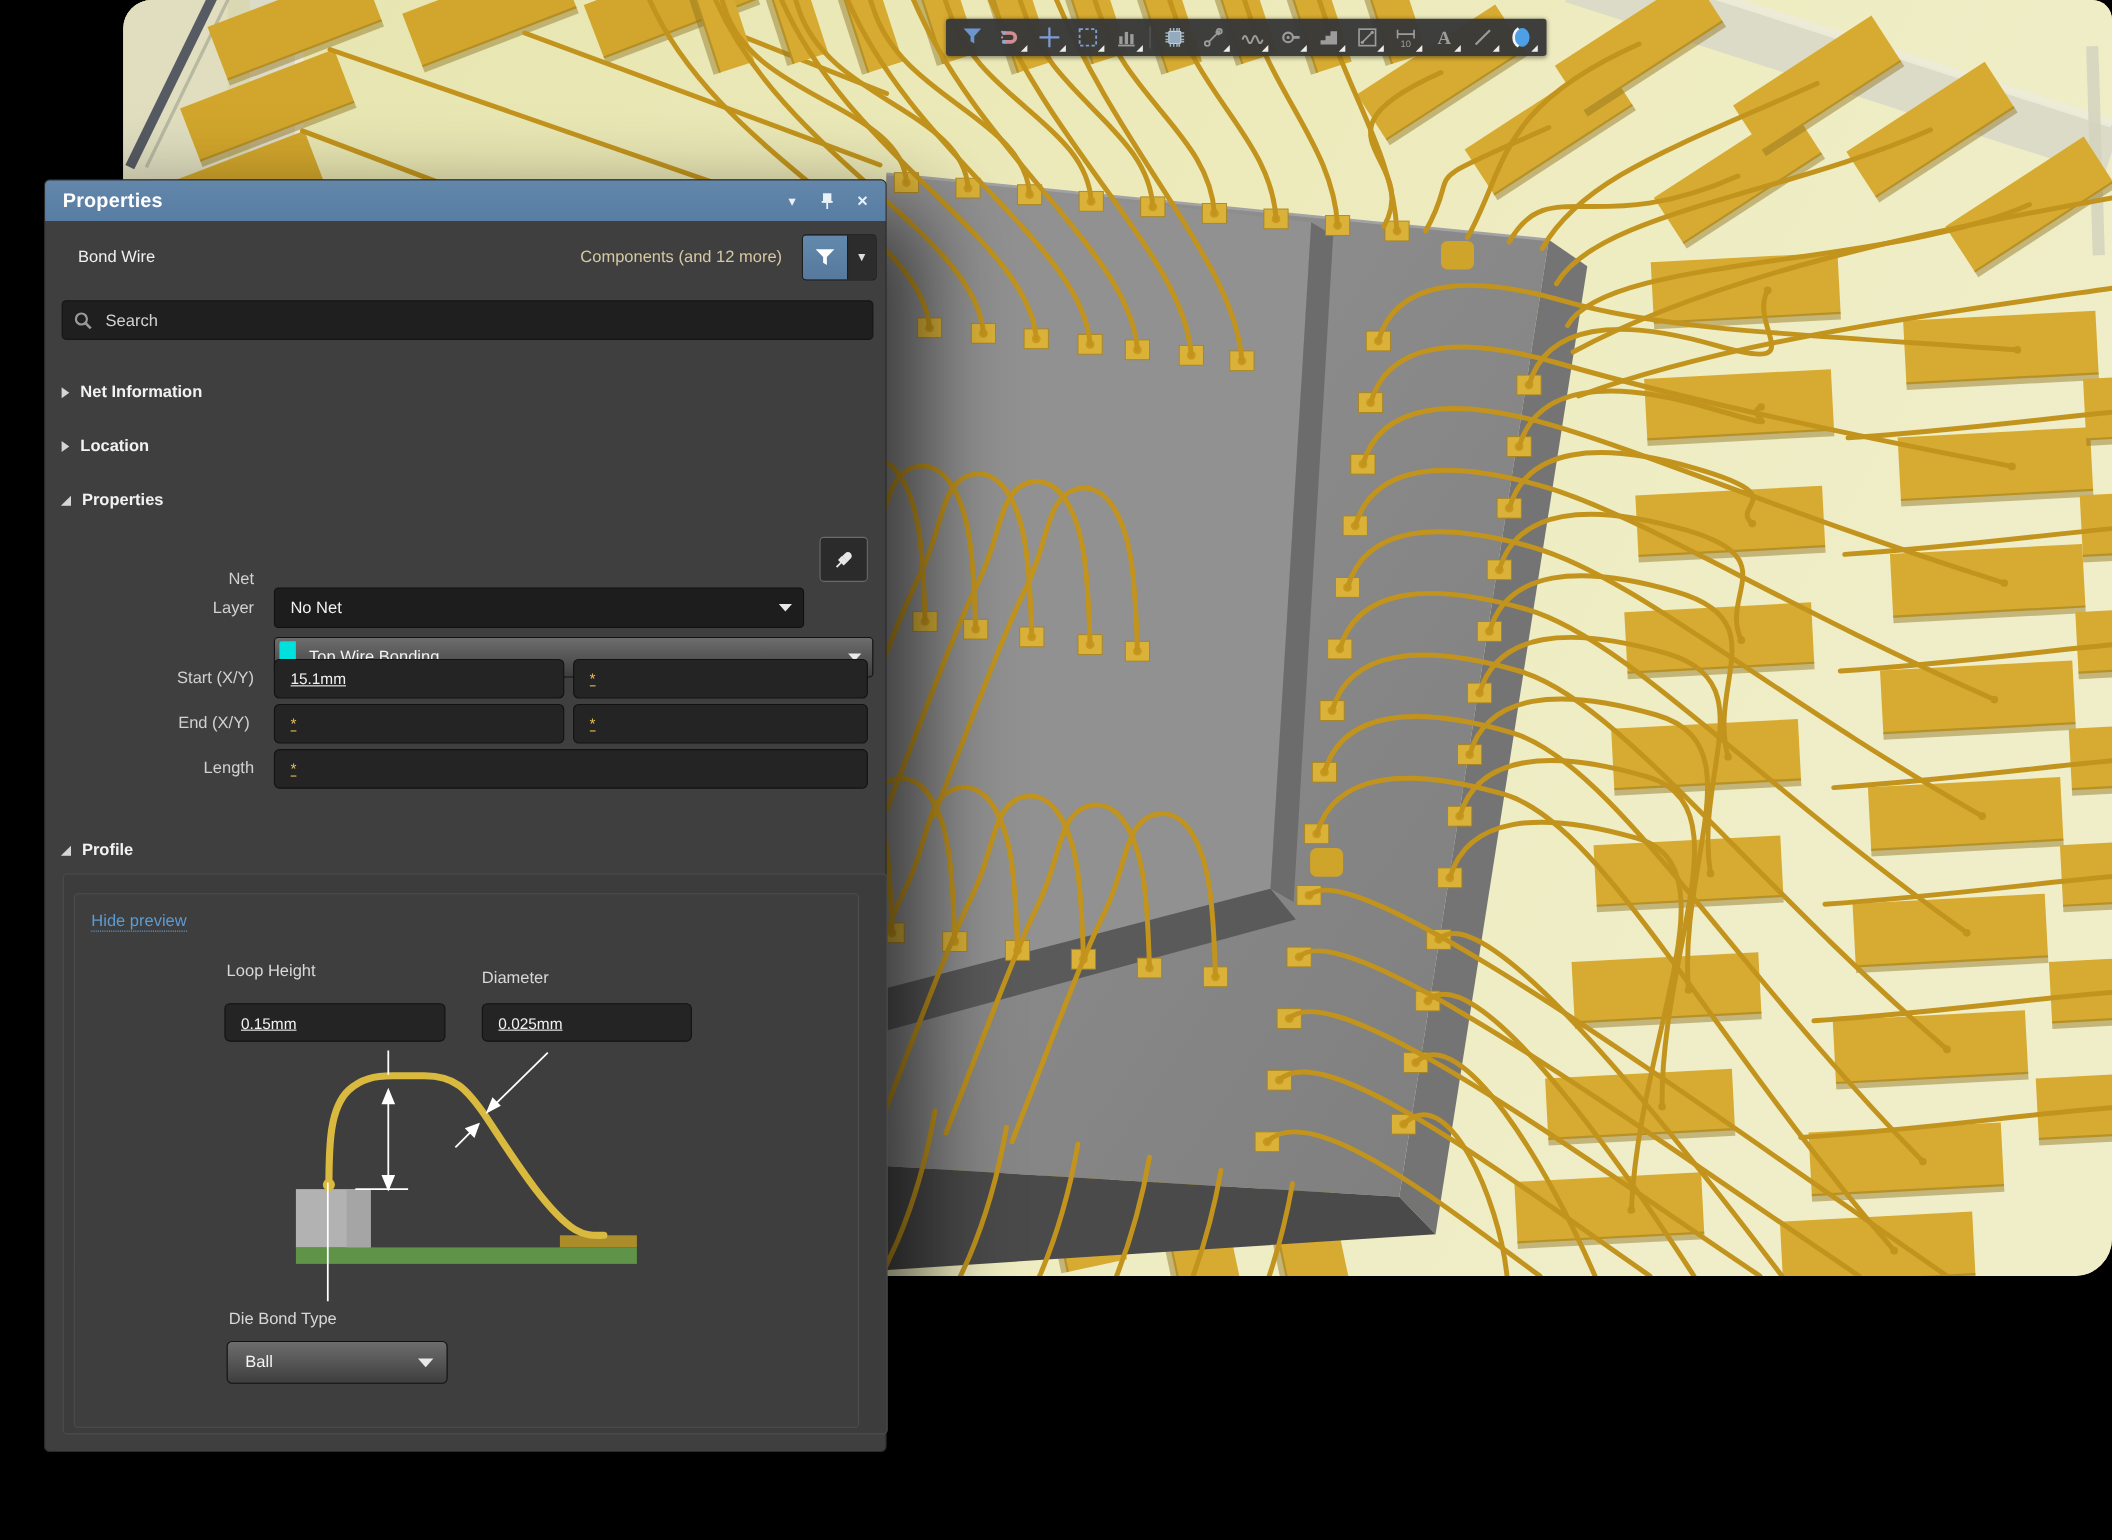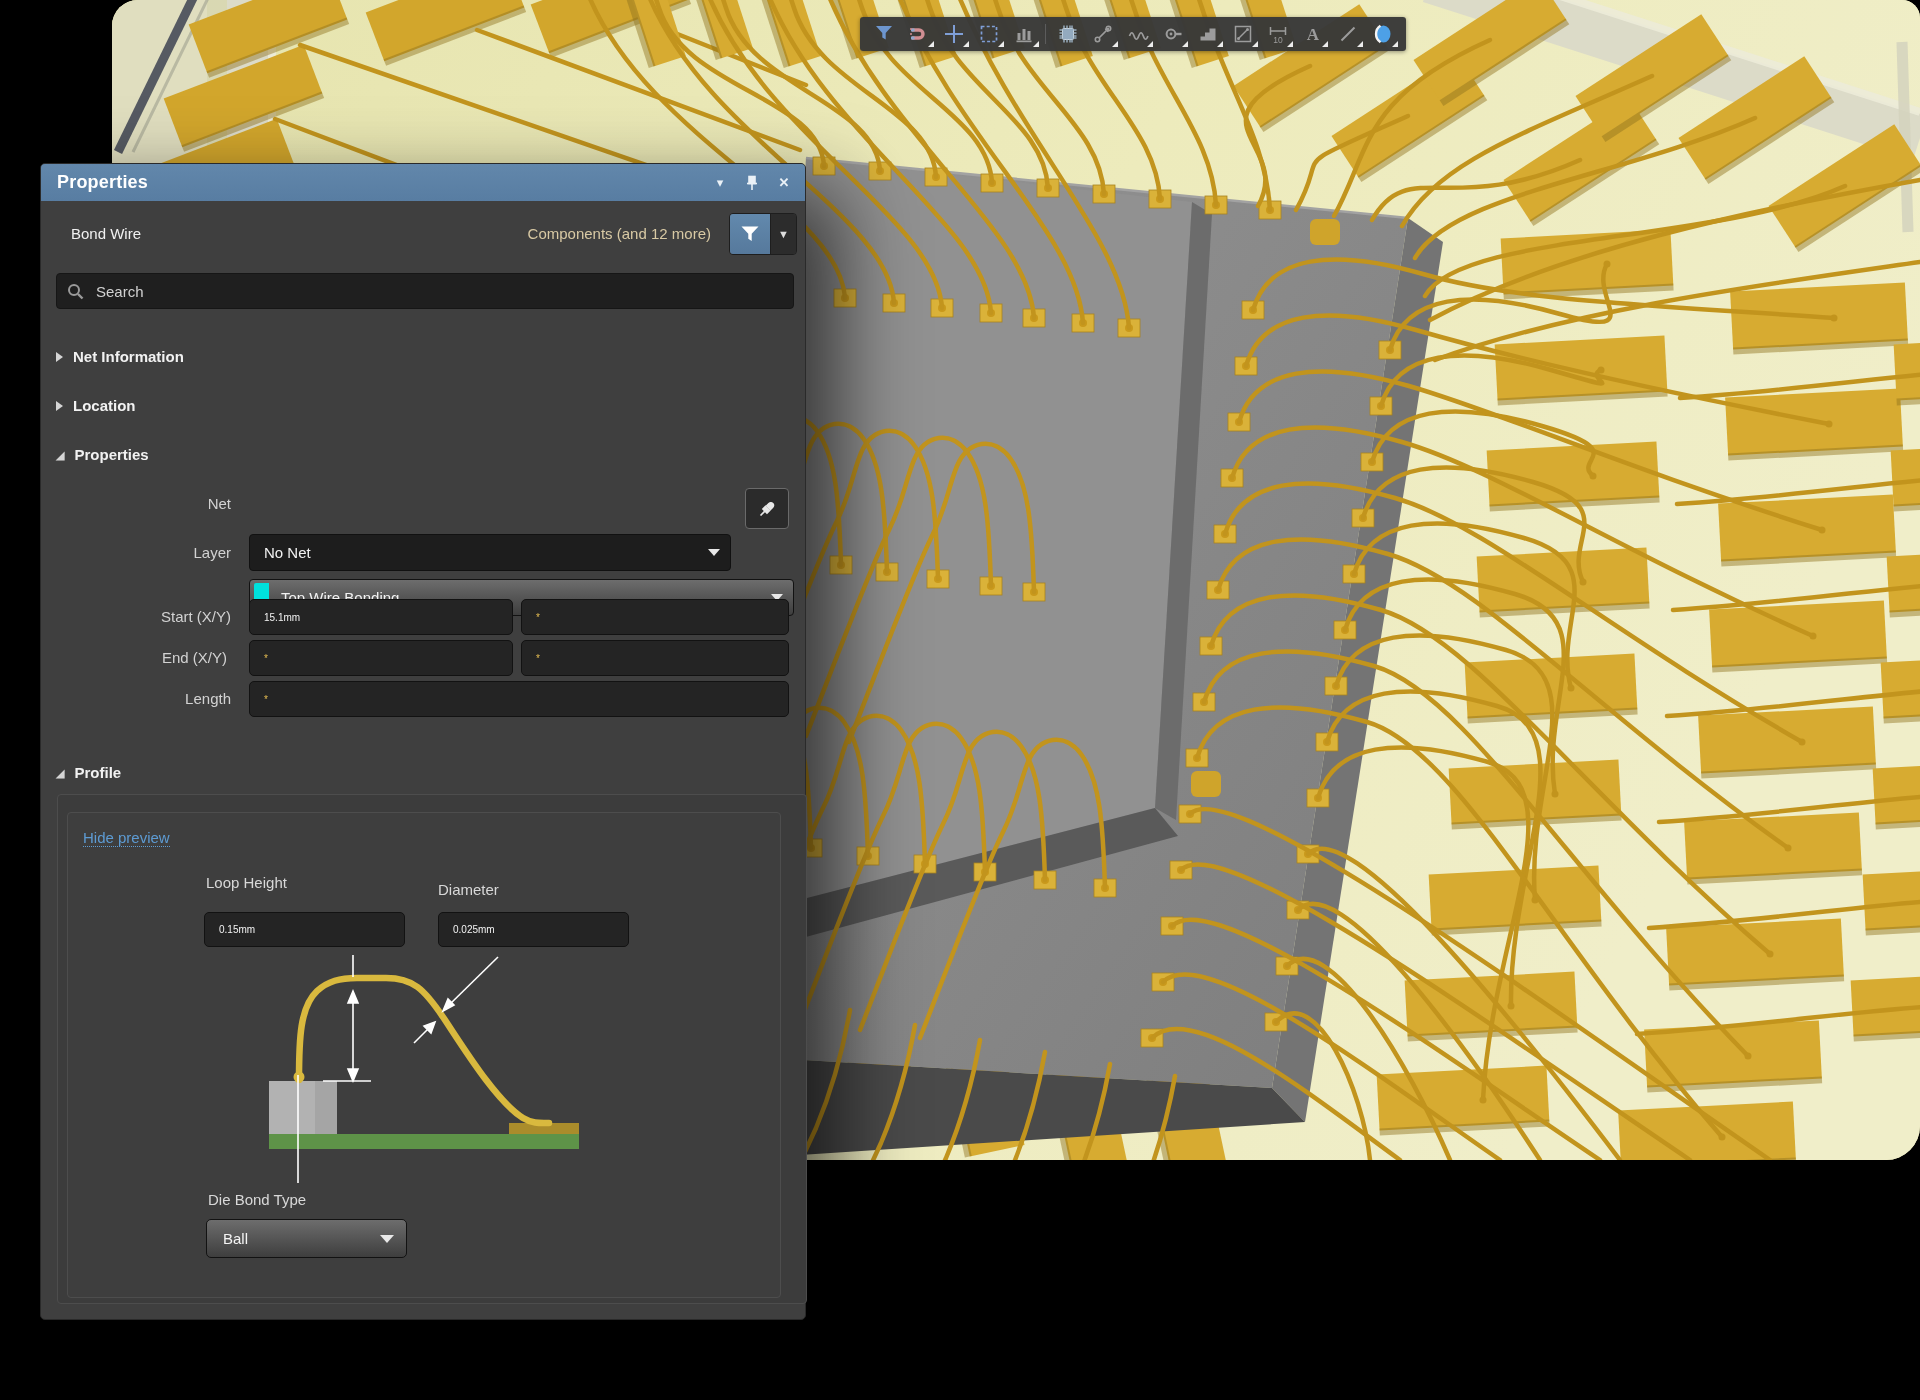--- a/index.html
+++ b/index.html
@@ -49,21 +49,21 @@
   .tri-r{width:0;height:0;border-top:5px solid transparent;border-bottom:5px solid transparent;border-left:7px solid #d5d5d5;}
   .tri-e{color:#d5d5d5;font-size:11px;line-height:10px;}
 
   .f-label{color:#d2d2d2;text-align:right;width:130px;}
   .dd{background:#1d1d1d;border:1px solid #111;border-radius:4px;display:flex;align-items:center;
     padding:0 10px 0 14px;color:#f2f2f2;cursor:pointer;margin-top:44px;}
   .dd .caret{margin-left:auto;width:0;height:0;border-left:6px solid transparent;border-right:6px solid transparent;border-top:7px solid #e8e8e8;}
   .dd-light{background:linear-gradient(#6d6d6d,#3e3e3e);border:1px solid #121212;}
   .swatch{width:15px;height:29px;border-radius:2px 0 0 2px;margin:0 12px 0 -10px;}
   .field{background:#242424;border:1px solid #121212;border-radius:5px;color:#f2f2f2;
-    padding:0 14px;font-size:10px;font-family:"Liberation Sans",sans-serif;outline:none;}
+    padding:0 14px;font-size:14px;font-family:"Liberation Sans",sans-serif;outline:none;text-decoration:underline;}
   .star{color:#e5bd52;}
   .eyedrop{left:704px;top:324px;width:44px;height:41px;background:#2b2b2b;border:1px solid #6a6a6a;
     border-radius:4px;display:flex;align-items:center;justify-content:center;cursor:pointer;}
 
   .groupbox{border:1px solid #4d4d4d;border-radius:4px;background:#3c3c3c;}
   .link{color:#5d9bd3;border-bottom:1px dotted #5d9bd3;cursor:pointer;display:inline-block;text-align:right;}
   .plabel{color:#d8d8d8;}
 
   .dd-small{width:201px;height:39px;background:linear-gradient(#6d6d6d,#3e3e3e);border:1px solid #121212;
     border-radius:5px;display:flex;align-items:center;padding:0 12px 0 16px;color:#f4f4f4;cursor:pointer;}
@@ -803,21 +803,21 @@
     </div>
     <div class="p-abs sect" style="left:15px;top:233px;">
       <span class="tri-r"></span>
       <span>Location</span>
     </div>
     <div class="p-abs sect" style="left:15px;top:282px;">
       <span class="tri-e">◢</span>
       <span>Properties</span>
     </div>
 
-    <div class="p-abs f-label" style="left:60px;top:331px;">Net</div>
+    <div class="p-abs f-label" style="left:60px;top:354px;">Net</div>
     <div class="p-abs dd" style="left:208px;top:326px;width:482px;height:37px;">
       <span>No Net</span>
       <span class="caret"></span>
     </div>
     <div class="p-abs eyedrop">
       <svg width="20" height="20" viewBox="0 0 20 20">
         <g stroke="#e8e8e8" fill="none" stroke-width="1.7">
           <path d="M3.5 16.5 l6.5-6.5"></path>
           <path d="M8.5 7.5 l4 4 -2.5 2.5 -4-4 z" fill="#e8e8e8"></path>
           <path d="M12 4.5 a2.6 2.6 0 0 1 3.7 3.7 l-2.2 2.2 -3.7-3.7 z" fill="#e8e8e8"></path>

